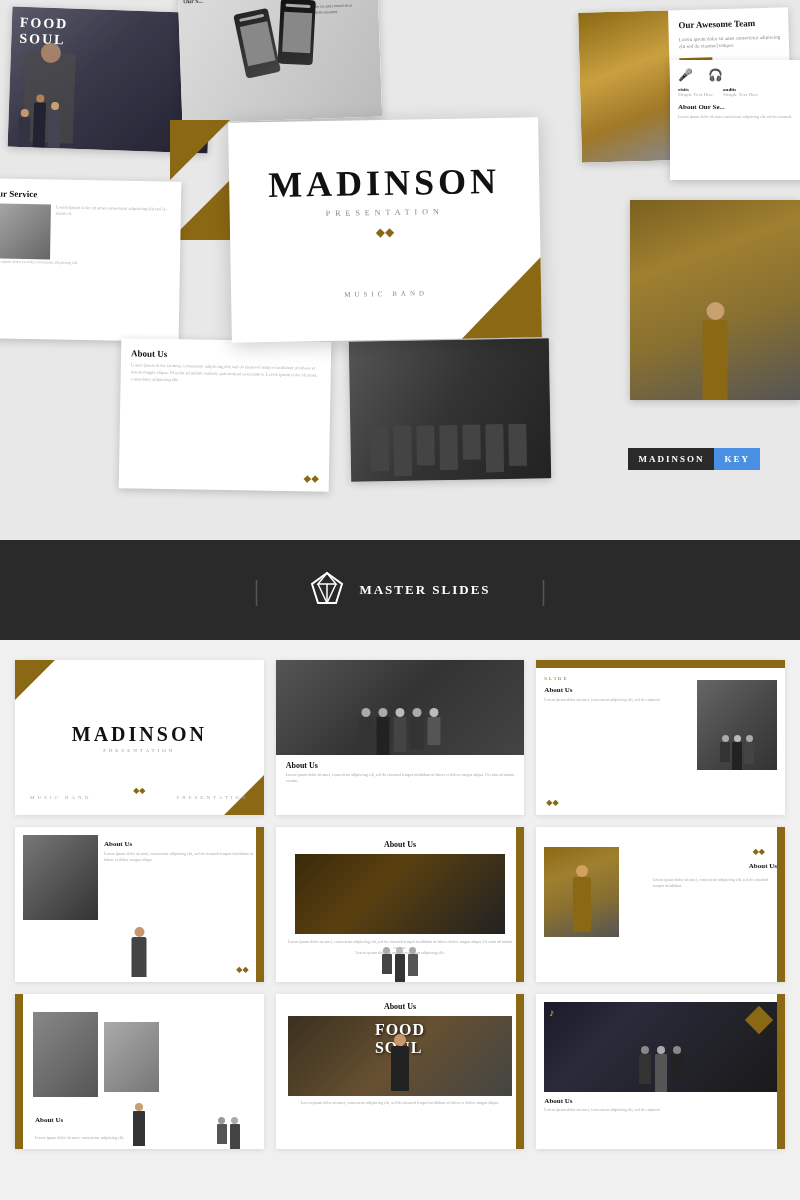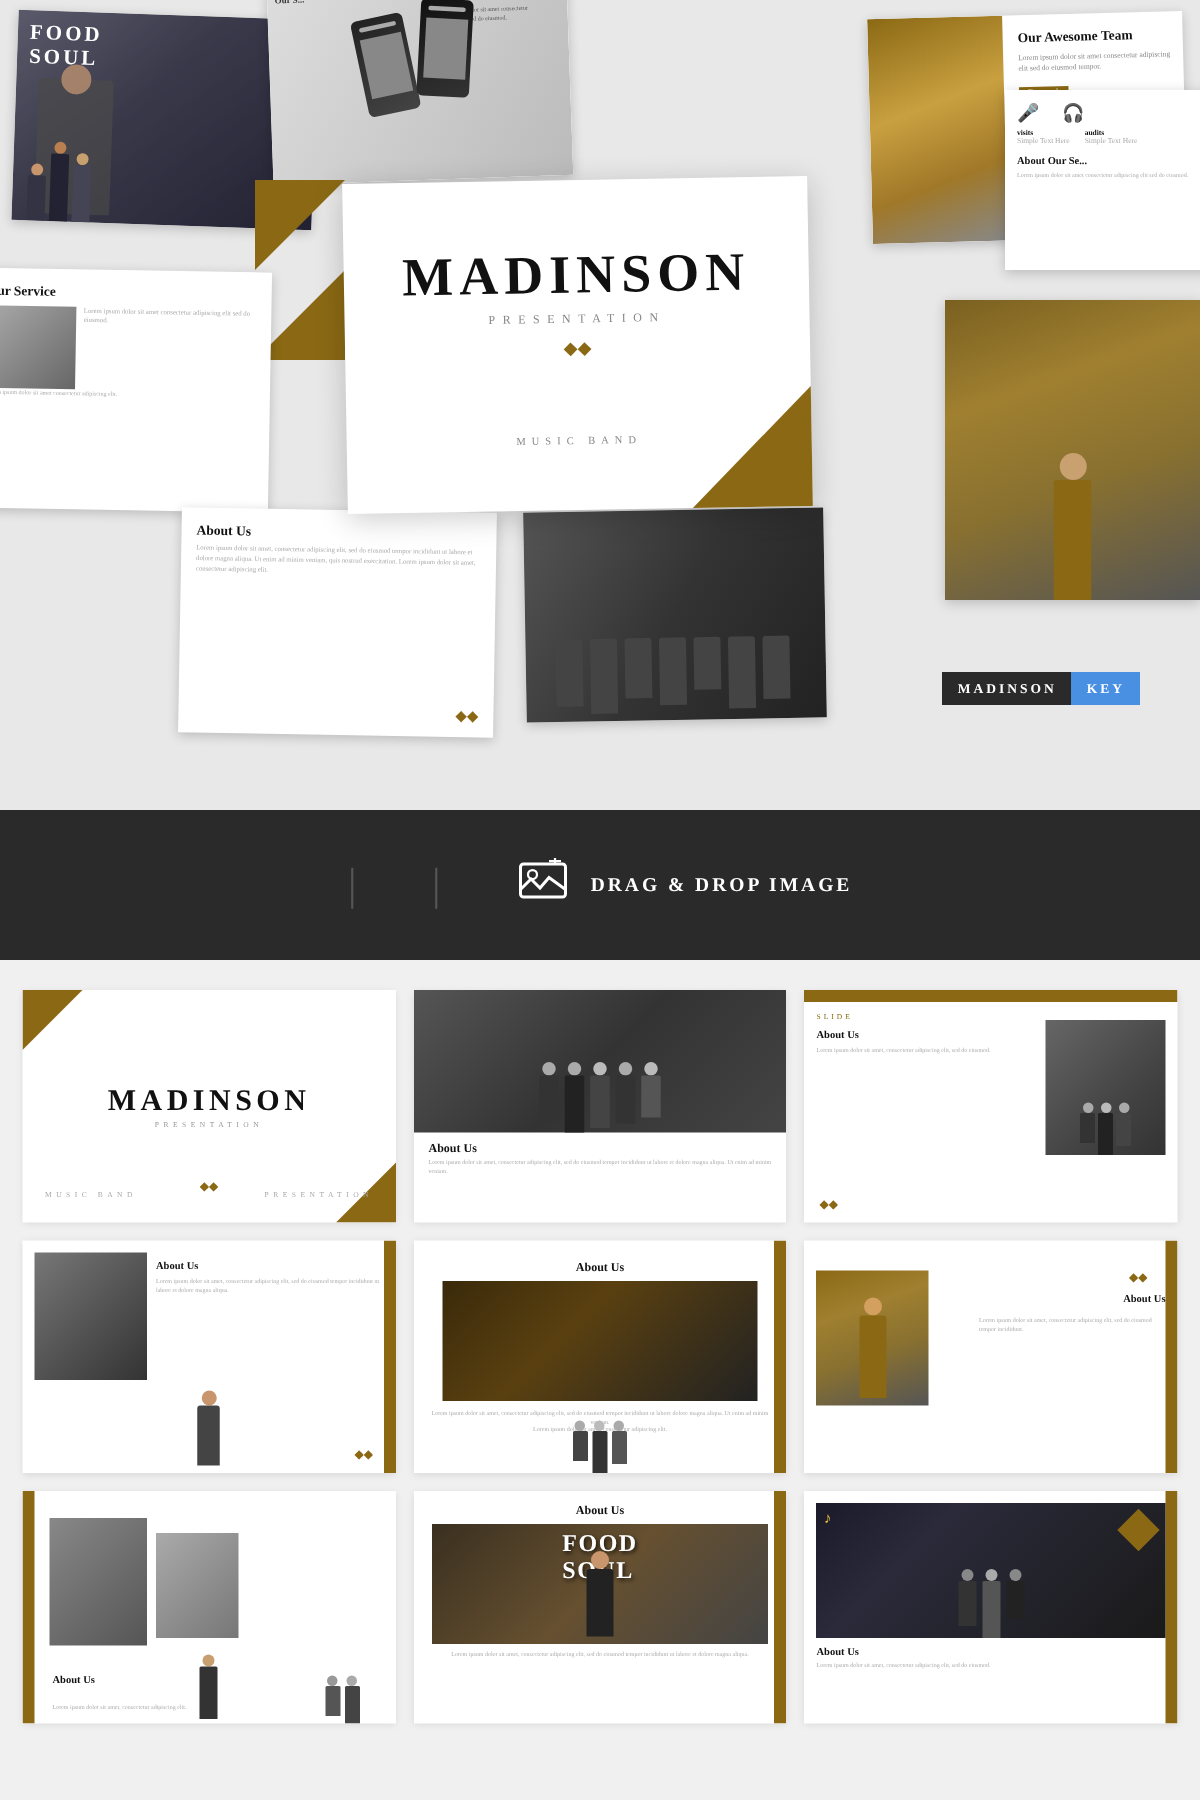--- a/index.html
+++ b/index.html
@@ -963,35 +963,35 @@
     <div class="key-label">KEY</div>
   </div>
 
 </div>
 
 <div class="features-banner">
 
 
   <div class="feature-divider">|</div>
 
-
-  <div class="feature-divider">|</div>
-
   <div class="feature-item">
     <div class="feature-icon">
       <svg class="icon-svg" viewBox="0 0 36 36" fill="none">
-        <rect x="3" y="7" width="30" height="22" rx="2" stroke="white" stroke-width="2"></rect>
-        <circle cx="11" cy="14" r="3" stroke="white" stroke-width="1.5"></circle>
-        <polyline points="3,24 10,17 16,23 22,16 33,24" stroke="white" stroke-width="2" fill="none"></polyline>
-        <line x1="26" y1="7" x2="26" y2="3" stroke="white" stroke-width="1.5"></line>
-        <line x1="22" y1="5" x2="30" y2="5" stroke="white" stroke-width="1.5"></line>
+        <polygon points="18,3 33,14 27,33 9,33 3,14" stroke="white" stroke-width="2" fill="none"></polygon>
+        <polygon points="18,3 27,14 18,14 9,14" stroke="white" stroke-width="1.5" fill="none"></polygon>
+        <line x1="9" y1="14" x2="18" y2="33" stroke="white" stroke-width="1.5"></line>
+        <line x1="18" y1="14" x2="18" y2="33" stroke="white" stroke-width="1.5"></line>
+        <line x1="27" y1="14" x2="18" y2="33" stroke="white" stroke-width="1.5"></line>
       </svg>
     </div>
-    <div class="feature-text">DRAG &amp; DROP IMAGE</div>
-  </div>
+    <div class="feature-text">MASTER SLIDES</div>
+  </div>
+
+  <div class="feature-divider">|</div>
+
 
 </div>
 
 <div class="grid-section">
 
   <div class="thumb thumb-1">
     <div class="thumb-1-triangle-tl"></div>
     <div class="thumb-1-triangle-br"></div>
     <div class="thumb-1-title">MADINSON</div>
     <div class="thumb-1-sub">PRESENTATION</div>

